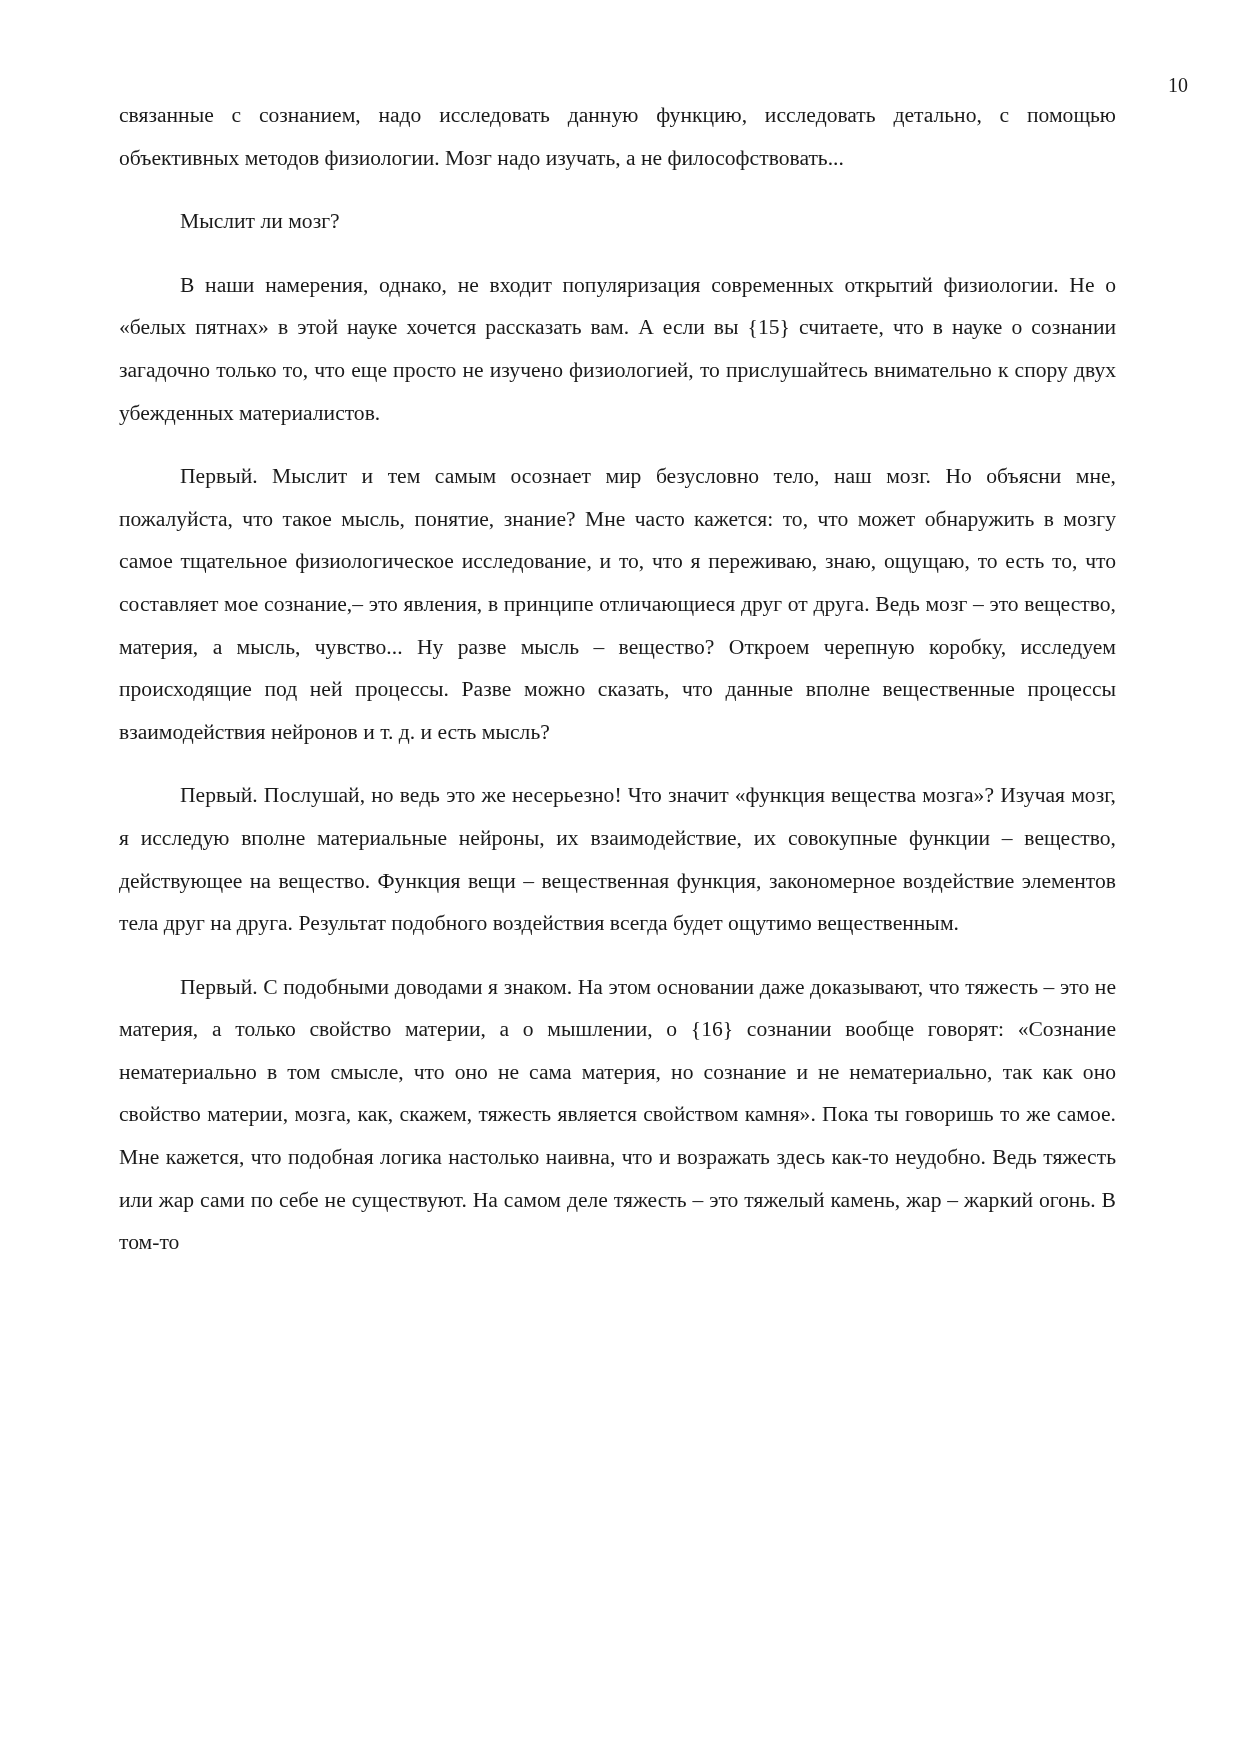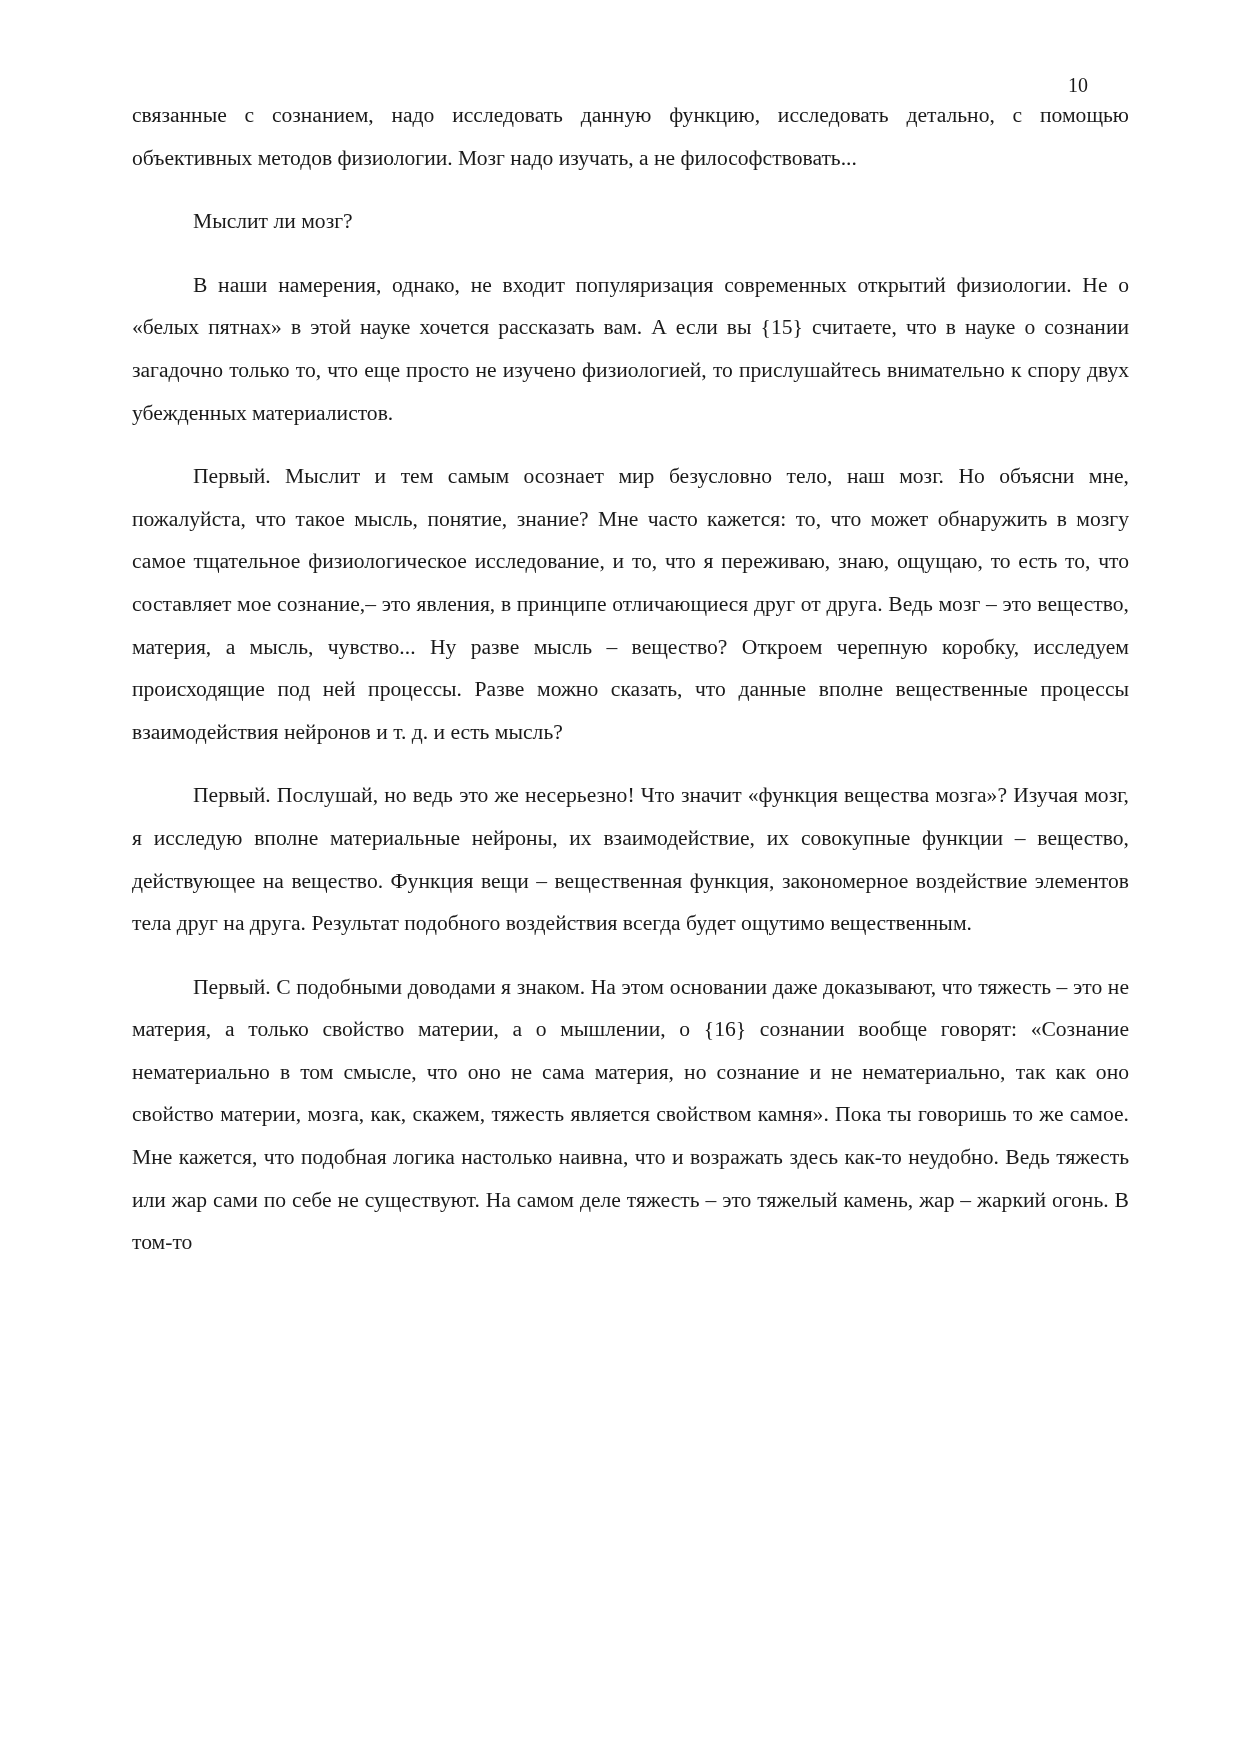--- a/index.html
+++ b/index.html
@@ -11,27 +11,27 @@
     width: 1241px;
     height: 1753px;
     position: relative;
     overflow: hidden;
     font-family: "Liberation Serif", "DejaVu Serif", serif;
     color: #1a1a1a;
   }
   .page-number {
     position: absolute;
     top: 73px;
-    left: 1068px;
+    left: 1168px;
     font-size: 20px;
     line-height: 24px;
   }
   .text-body {
     position: absolute;
-    left: 132px;
+    left: 119px;
     top: 94px;
     width: 997px;
     font-size: 21.6px;
     line-height: 42.6px;
   }
   .para {
     margin: 0 0 21px 0;
     text-align: justify;
     text-align-last: left;
   }

